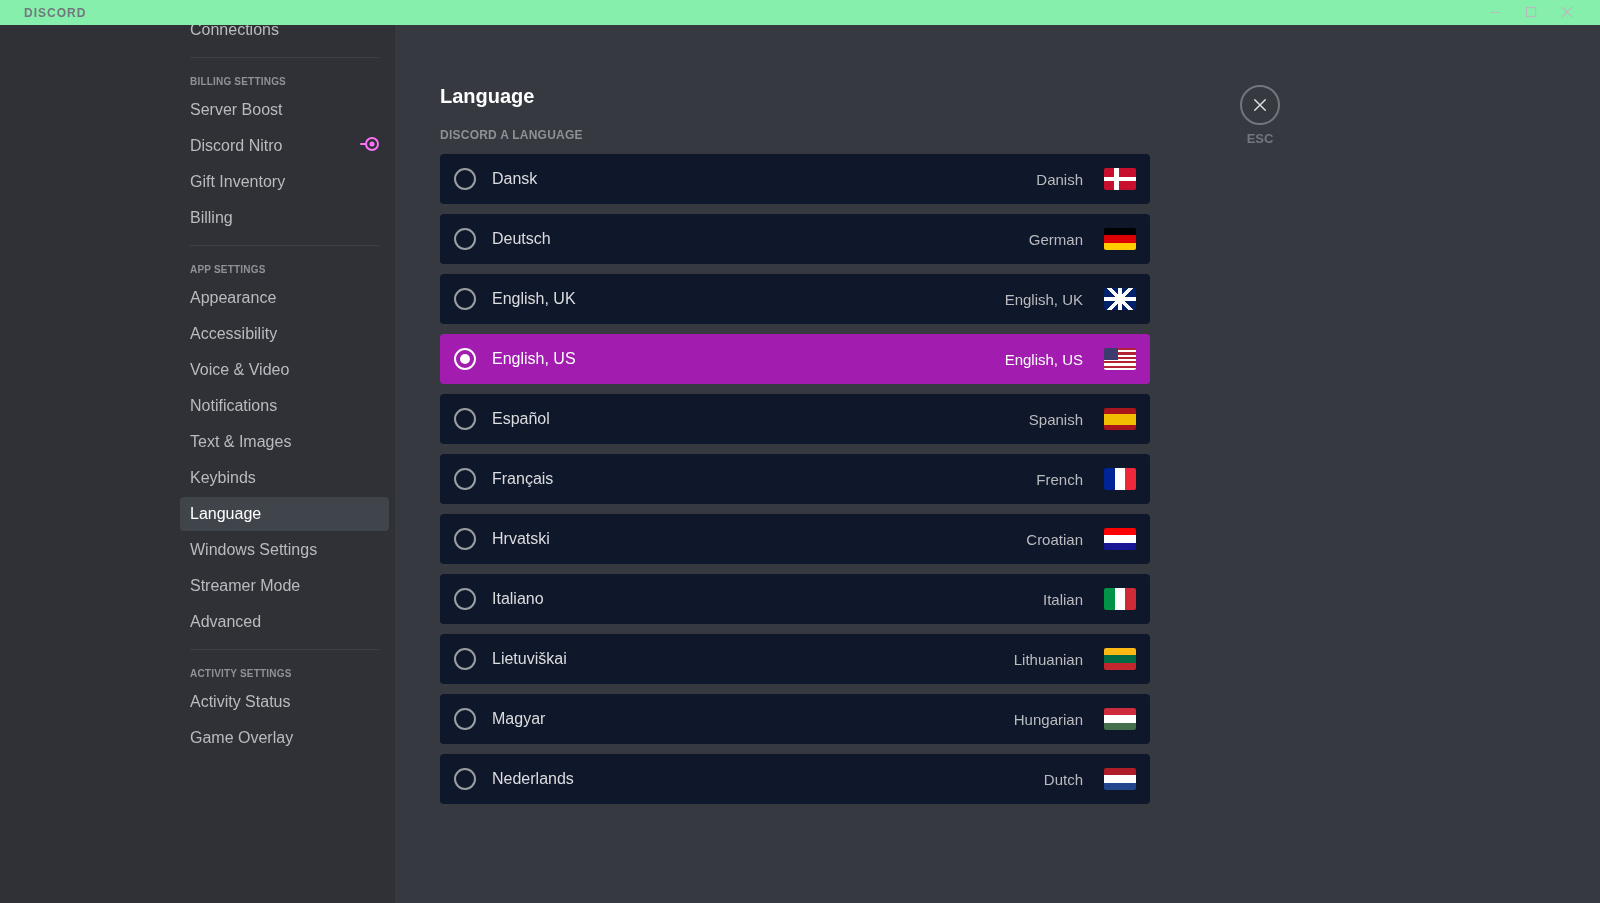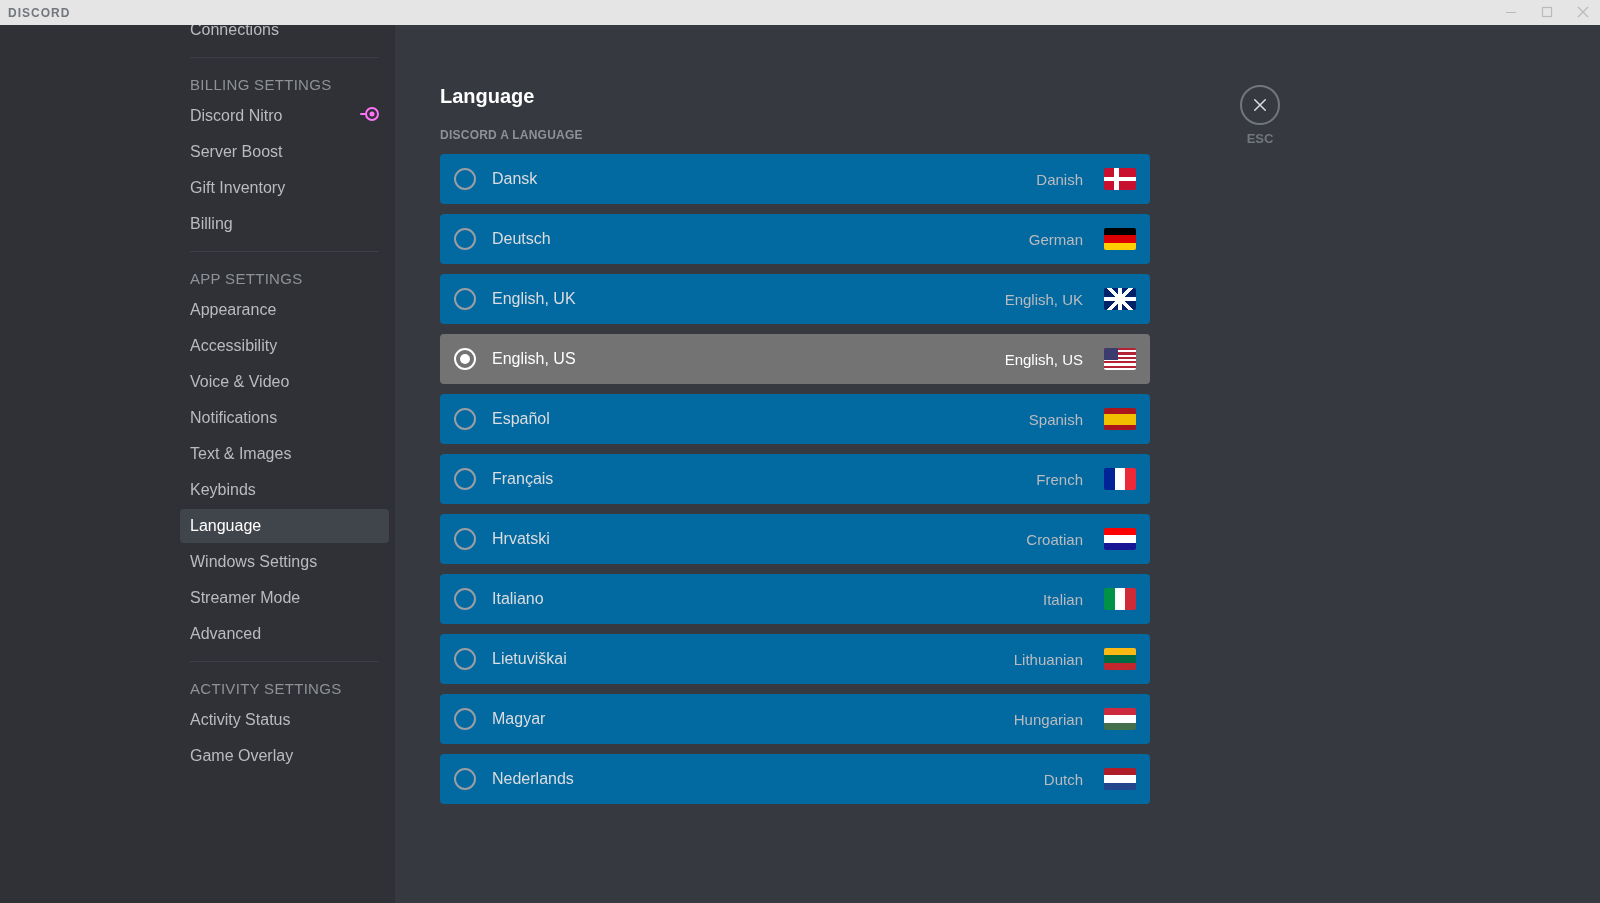--- a/index.html
+++ b/index.html
@@ -6,25 +6,25 @@
   body {
     font-family: "Whitney", "Helvetica Neue", Helvetica, Arial, sans-serif;
     background: #36393f;
     color: #dcddde;
     width: 1600px;
     height: 903px;
     overflow: hidden;
   }
   .titlebar {
     height: 25px;
-    background: #e5e5e5;
+    background: #86efac;
     display: flex;
     align-items: center;
     justify-content: space-between;
-    padding: 0 8px;
+    padding: 0 24px;
     user-select: none;
   }
   .titlebar-left {
     color: #72767d;
     font-size: 12px;
     font-weight: 700;
     letter-spacing: 1px;
   }
   .titlebar-right {
     display: flex;
@@ -43,22 +43,22 @@
     display: flex;
     justify-content: flex-end;
     overflow-y: auto;
   }
   .sidebar {
     width: 225px;
     padding: 0 6px 60px 10px;
     margin-top: -12px;
   }
   .sidebar-section-header {
-    font-size: 15px;
-    font-weight: 400;
+    font-size: 10px;
+    font-weight: 700;
     color: #8e9297;
     padding: 6px 10px;
     letter-spacing: .02em;
   }
   .divider {
     height: 1px;
     background: #3c3f45;
     margin: 10px 10px 12px 10px;
   }
   .sidebar-item {
@@ -119,29 +119,29 @@
   .section-label {
     font-size: 12px;
     font-weight: 700;
     color: #8e9297;
     letter-spacing: .02em;
     margin-bottom: 12px;
   }
   .lang-row {
     display: flex;
     align-items: center;
-    background: #0369a1;
+    background: #0f172a;
     border-radius: 4px;
     padding: 10px 14px;
     margin-bottom: 10px;
     cursor: pointer;
     height: 50px;
   }
   .lang-row.selected {
-    background: #737373;
+    background: #a21caf;
     justify-content: center;
   }
   .radio {
     width: 22px; height: 22px;
     border: 2px solid #9a9da2;
     border-radius: 50%;
     margin-right: 16px;
     position: relative;
     flex: 0 0 22px;
   }
@@ -232,29 +232,29 @@
 <div class="settings-page">
 
   <div class="sidebar-wrap">
     <div class="sidebar" id="sidebar">
         <div class="sidebar-item">
           <span>Connections</span>
         </div>
         <div class="divider"></div>
         <div class="sidebar-section-header">BILLING SETTINGS</div>
         <div class="sidebar-item">
+          <span>Server Boost</span>
+        </div>
+        <div class="sidebar-item">
           <span>Discord Nitro</span>
           <span class="nitro-icon"><svg width="20" height="14" viewBox="0 0 20 14">
               <circle cx="13" cy="7" r="6" fill="none" stroke="#ff73fa" stroke-width="2"></circle>
               <circle cx="13" cy="7" r="2.5" fill="#ff73fa"></circle>
               <path d="M2 7 h4" stroke="#ff73fa" stroke-width="2" stroke-linecap="round"></path>
             </svg></span>
-        </div>
-        <div class="sidebar-item">
-          <span>Server Boost</span>
         </div>
         <div class="sidebar-item">
           <span>Gift Inventory</span>
         </div>
         <div class="sidebar-item">
           <span>Billing</span>
         </div>
         <div class="divider"></div>
         <div class="sidebar-section-header">APP SETTINGS</div>
         <div class="sidebar-item">

